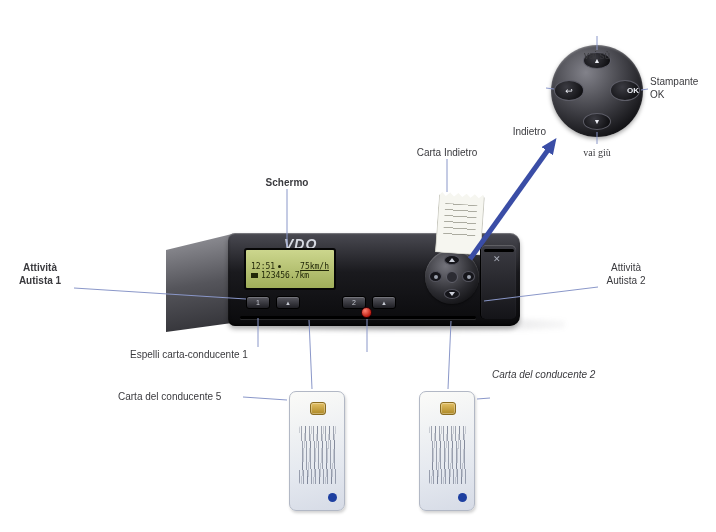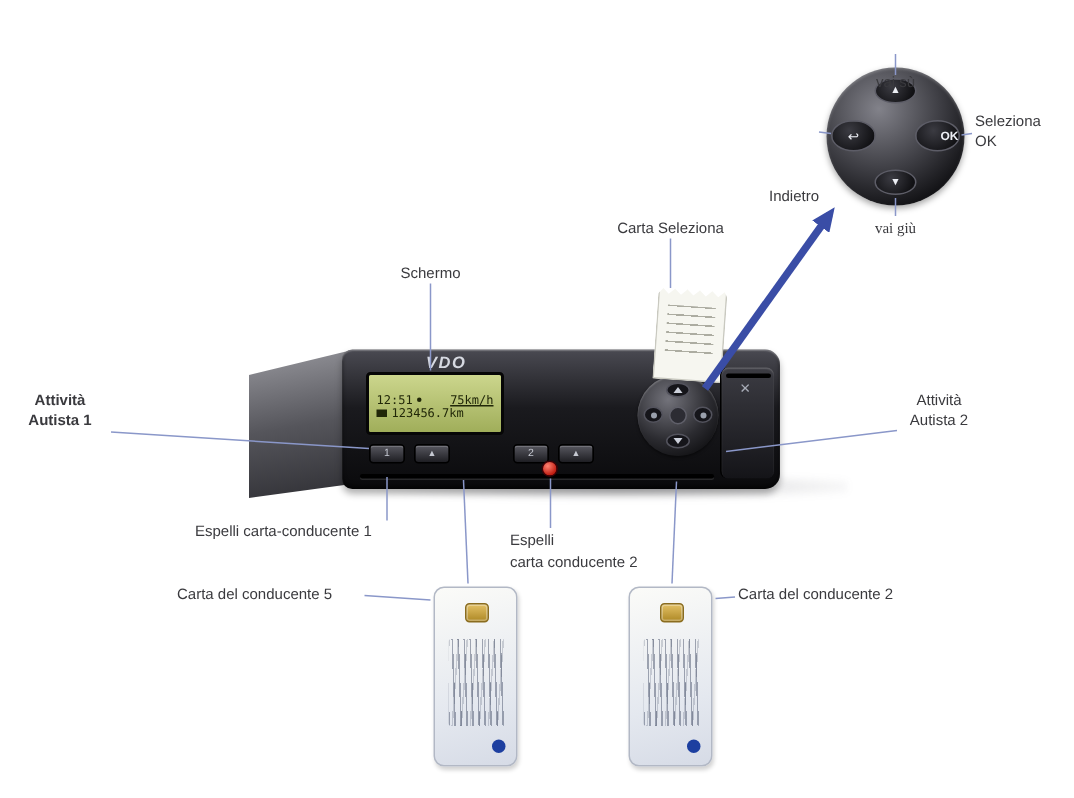--- a/index.html
+++ b/index.html
@@ -5,44 +5,44 @@
   * { margin:0; padding:0; box-sizing:border-box; }
   html,body { background:#fff; }
   body { font-family:"Liberation Sans", sans-serif; }
   .stage { position:relative; width:716px; height:532px; background:#fff; overflow:hidden; }
 
   
   .lbl { position:absolute; font-size:10px; line-height:1.3; color:#3a3a3e; }
   .lbl.center { text-align:center; }
   .lbl.right { text-align:right; }
   .lbl.nowrap { white-space:nowrap; }
-  .lbl-screen    { left:255px; top:176px; width:64px; }
+  .lbl-screen    { left:255px; top:176px; width:64px;font-weight:bold; }
   .lbl-paper     { left:399px; top:146px; width:96px; }
   .lbl-att1      { left:14px;  top:261px; width:52px;font-weight:bold; }
   .lbl-att2      { left:600px; top:261px; width:52px; }
   .lbl-ej1       { left:130px; top:348px; }
   .lbl-ej2       { left:340px; top:353px; width:112px; line-height:1.5; }
   .lbl-card1     { left:118px; top:390px; }
-  .lbl-card2     { left:492px; top:390px; width:132px; }
+  .lbl-card2     { left:492px; top:368px; width:132px;font-style:italic; }
   .lbl-vaisu     { left:567px; top:23px;  width:60px;margin-top:26px; }
   .lbl-vaigiu    { left:567px; top:146px; width:60px;font-family:Liberation Serif, serif; }
   .lbl-indietro  { left:492px; top:81px;  width:54px;margin-top:44px; }
   .lbl-seleziona { left:650px; top:75px;  width:52px; }
 
   
   .dev-shadow { position:absolute; left:225px; top:318px; width:340px; height:16px;
     background:radial-gradient(ellipse at 55% 40%, rgba(90,90,100,.28), transparent 70%); filter:blur(2px); }
   .dev-side { position:absolute; left:166px; top:234px; width:66px; height:100px;
     background:linear-gradient(170deg,#97979d,#55555b 50%,#2e2e33);
     clip-path:polygon(0 16%, 100% 0, 100% 89%, 0 98%); }
   .dev-face { position:absolute; left:228px; top:233px; width:292px; height:93px;
     border-radius:7px 10px 10px 7px;
     background:linear-gradient(180deg,#4a4a52,#1a1a1e 42%,#0a0a0c);
     box-shadow:inset 0 1px 1px rgba(255,255,255,.28), inset 0 -2px 3px rgba(0,0,0,.6), 0 3px 5px rgba(0,0,0,.3); }
-  .vdo { position:absolute; left:56px; top:3px; font-size:11px; font-style:italic; font-weight:bold;
+  .vdo { position:absolute; left:56px; top:3px; font-size:14px; font-style:italic; font-weight:bold;
     letter-spacing:1px; color:#d6d9e1; }
   .lcd { position:absolute; left:16px; top:15px; width:92px; height:42px;
     background:linear-gradient(#ccd68d,#a0ae5a); border:2px solid #060606; border-radius:3px;
     padding:12px 5px; font-family:"DejaVu Sans Mono", monospace; font-size:8px; color:#212708;
     display:flex; flex-direction:column; justify-content:space-around; }
   .lcd-row { display:flex; align-items:center; gap:3px; }
   .lcd-dot { width:3px; height:3px; border-radius:50%; background:#212708; }
   .lcd-row .push { margin-left:auto;text-decoration:underline; }
   .lcd-ico { width:7px; height:5px; background:#212708; display:inline-block; }
   .btn { position:absolute; width:24px; height:13px; background:linear-gradient(#585860,#1e1e23);
@@ -193,36 +193,32 @@
     <div class="stripes"></div>
     <div class="bluedot"></div>
   </div>
   <div class="card c2">
     <div class="chip"></div>
     <div class="stripes"></div>
     <div class="bluedot"></div>
   </div>
 
   <div class="lbl lbl-screen center">Schermo</div>
-  <div class="lbl lbl-paper center">Carta Seleziona</div>
+  <div class="lbl lbl-paper center">Carta Indietro</div>
   <div class="lbl lbl-att1 center">Attività Autista 1</div>
   <div class="lbl lbl-att2 center">Attività Autista 2</div>
   <div class="lbl lbl-ej1 nowrap">Espelli carta-conducente 1</div>
-  <div class="lbl lbl-ej2">
-    <div>Espelli</div>
-    <div>carta conducente 2</div>
-  </div>
   <div class="lbl lbl-card1 nowrap">Carta del conducente 5</div>
   <div class="lbl lbl-card2">
     <div>Carta del conducente 2</div>
   </div>
   <div class="lbl lbl-vaisu center">vai sù</div>
   <div class="lbl lbl-vaigiu center">vai giù</div>
   <div class="lbl lbl-indietro right">Indietro</div>
-  <div class="lbl lbl-seleziona">Seleziona OK</div>
+  <div class="lbl lbl-seleziona">Stampante OK</div>
 
   <svg class="overlay" width="716" height="532">
     <defs>
       <marker id="ah" markerUnits="userSpaceOnUse" markerWidth="16" markerHeight="14" refX="10" refY="7" orient="auto">
         <path d="M0,0 L16,7 L0,14 Z" fill="#3a4da6"></path>
       </marker>
     </defs>
     <line class="cline" x1="287" y1="189" x2="287" y2="247"></line>
     <line class="cline" x1="447" y1="159" x2="447" y2="192"></line>
     <line class="cline" x1="74" y1="288" x2="246" y2="299"></line>

